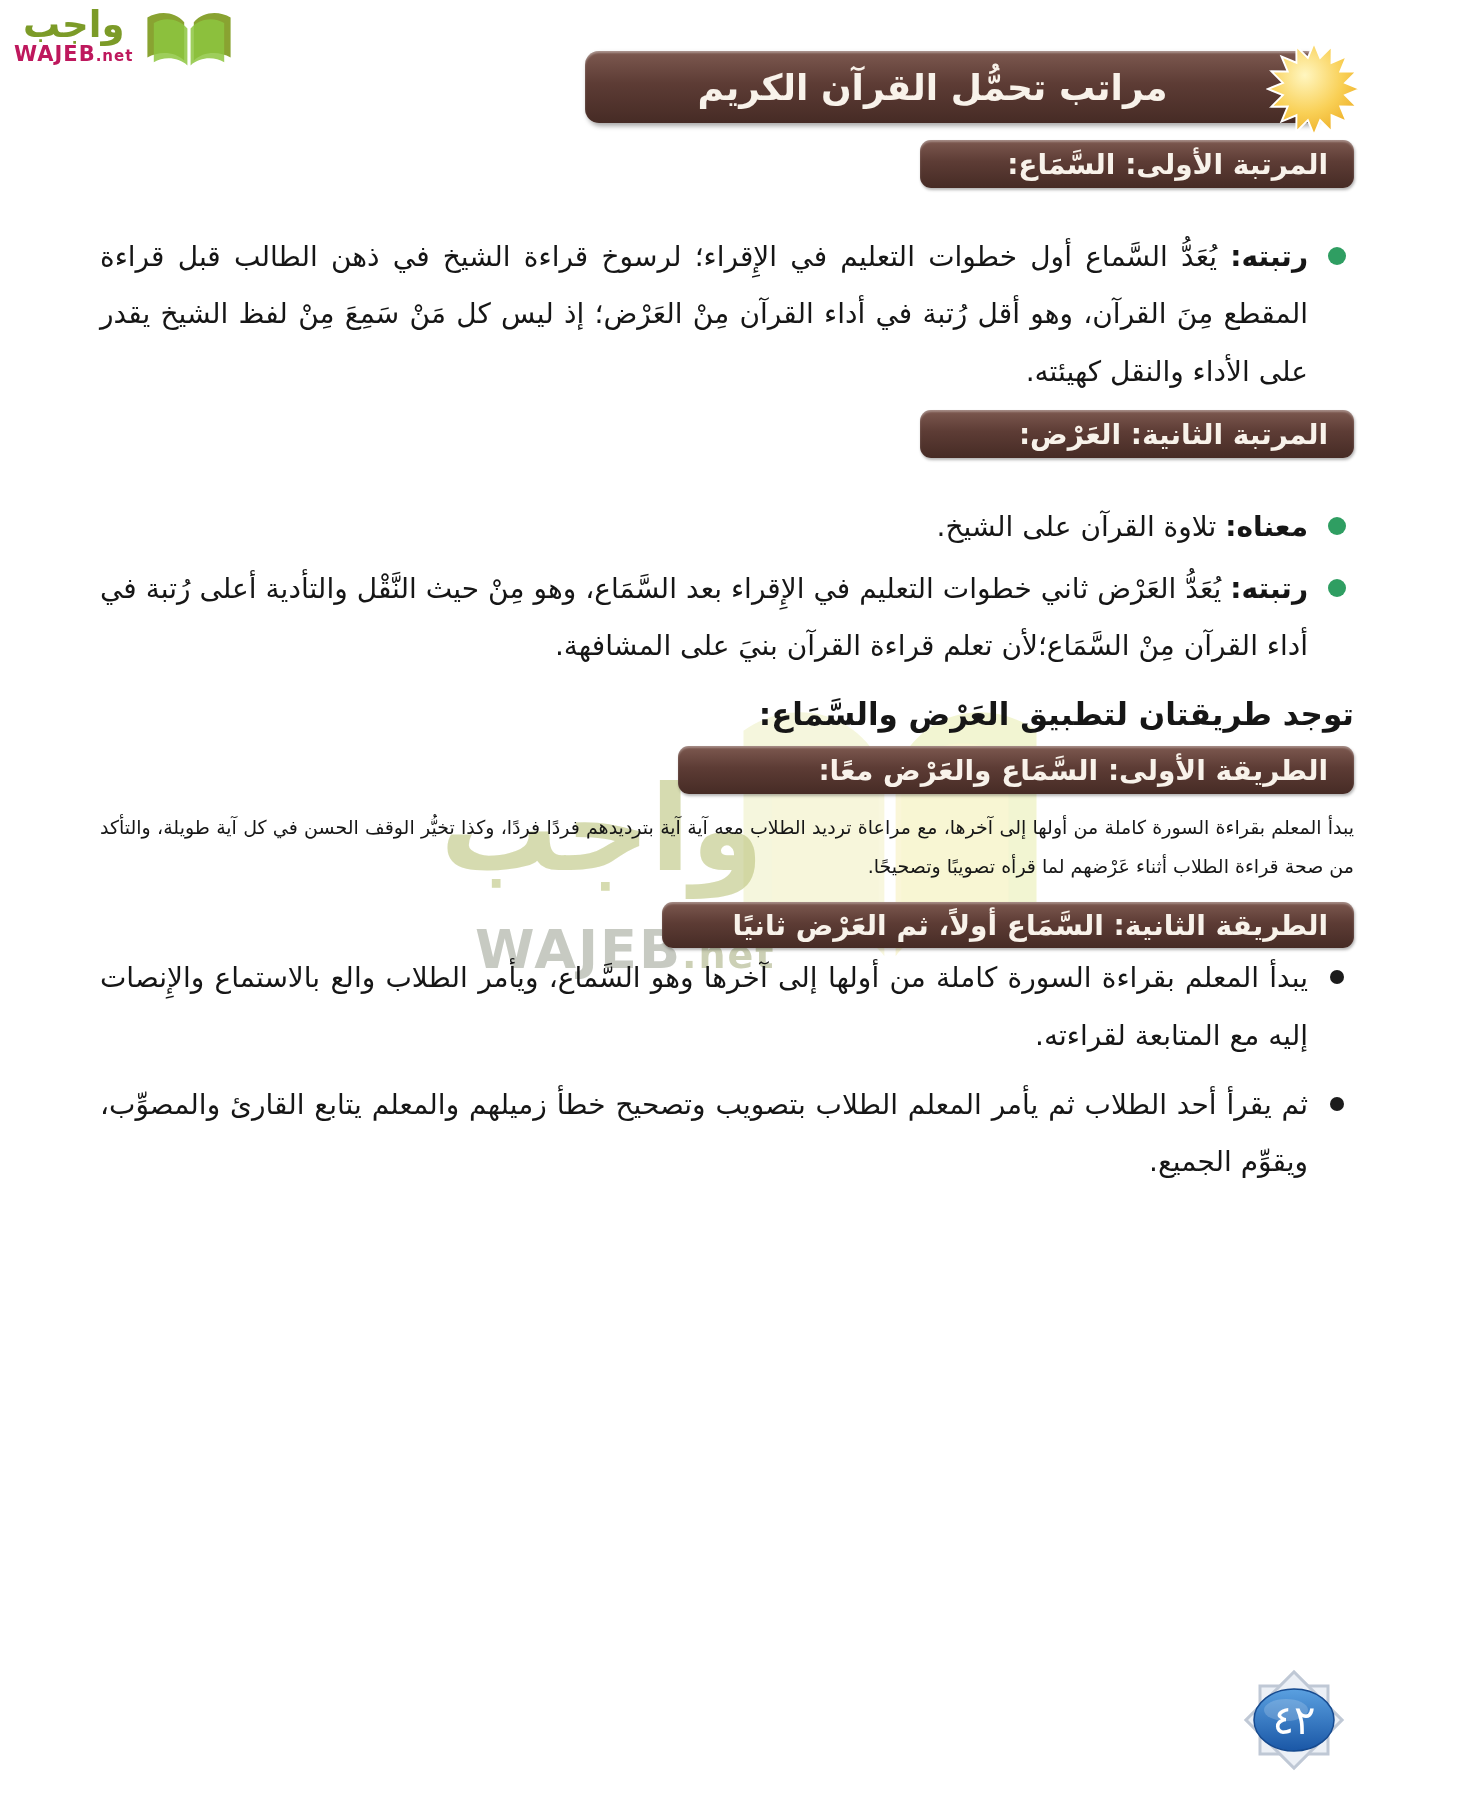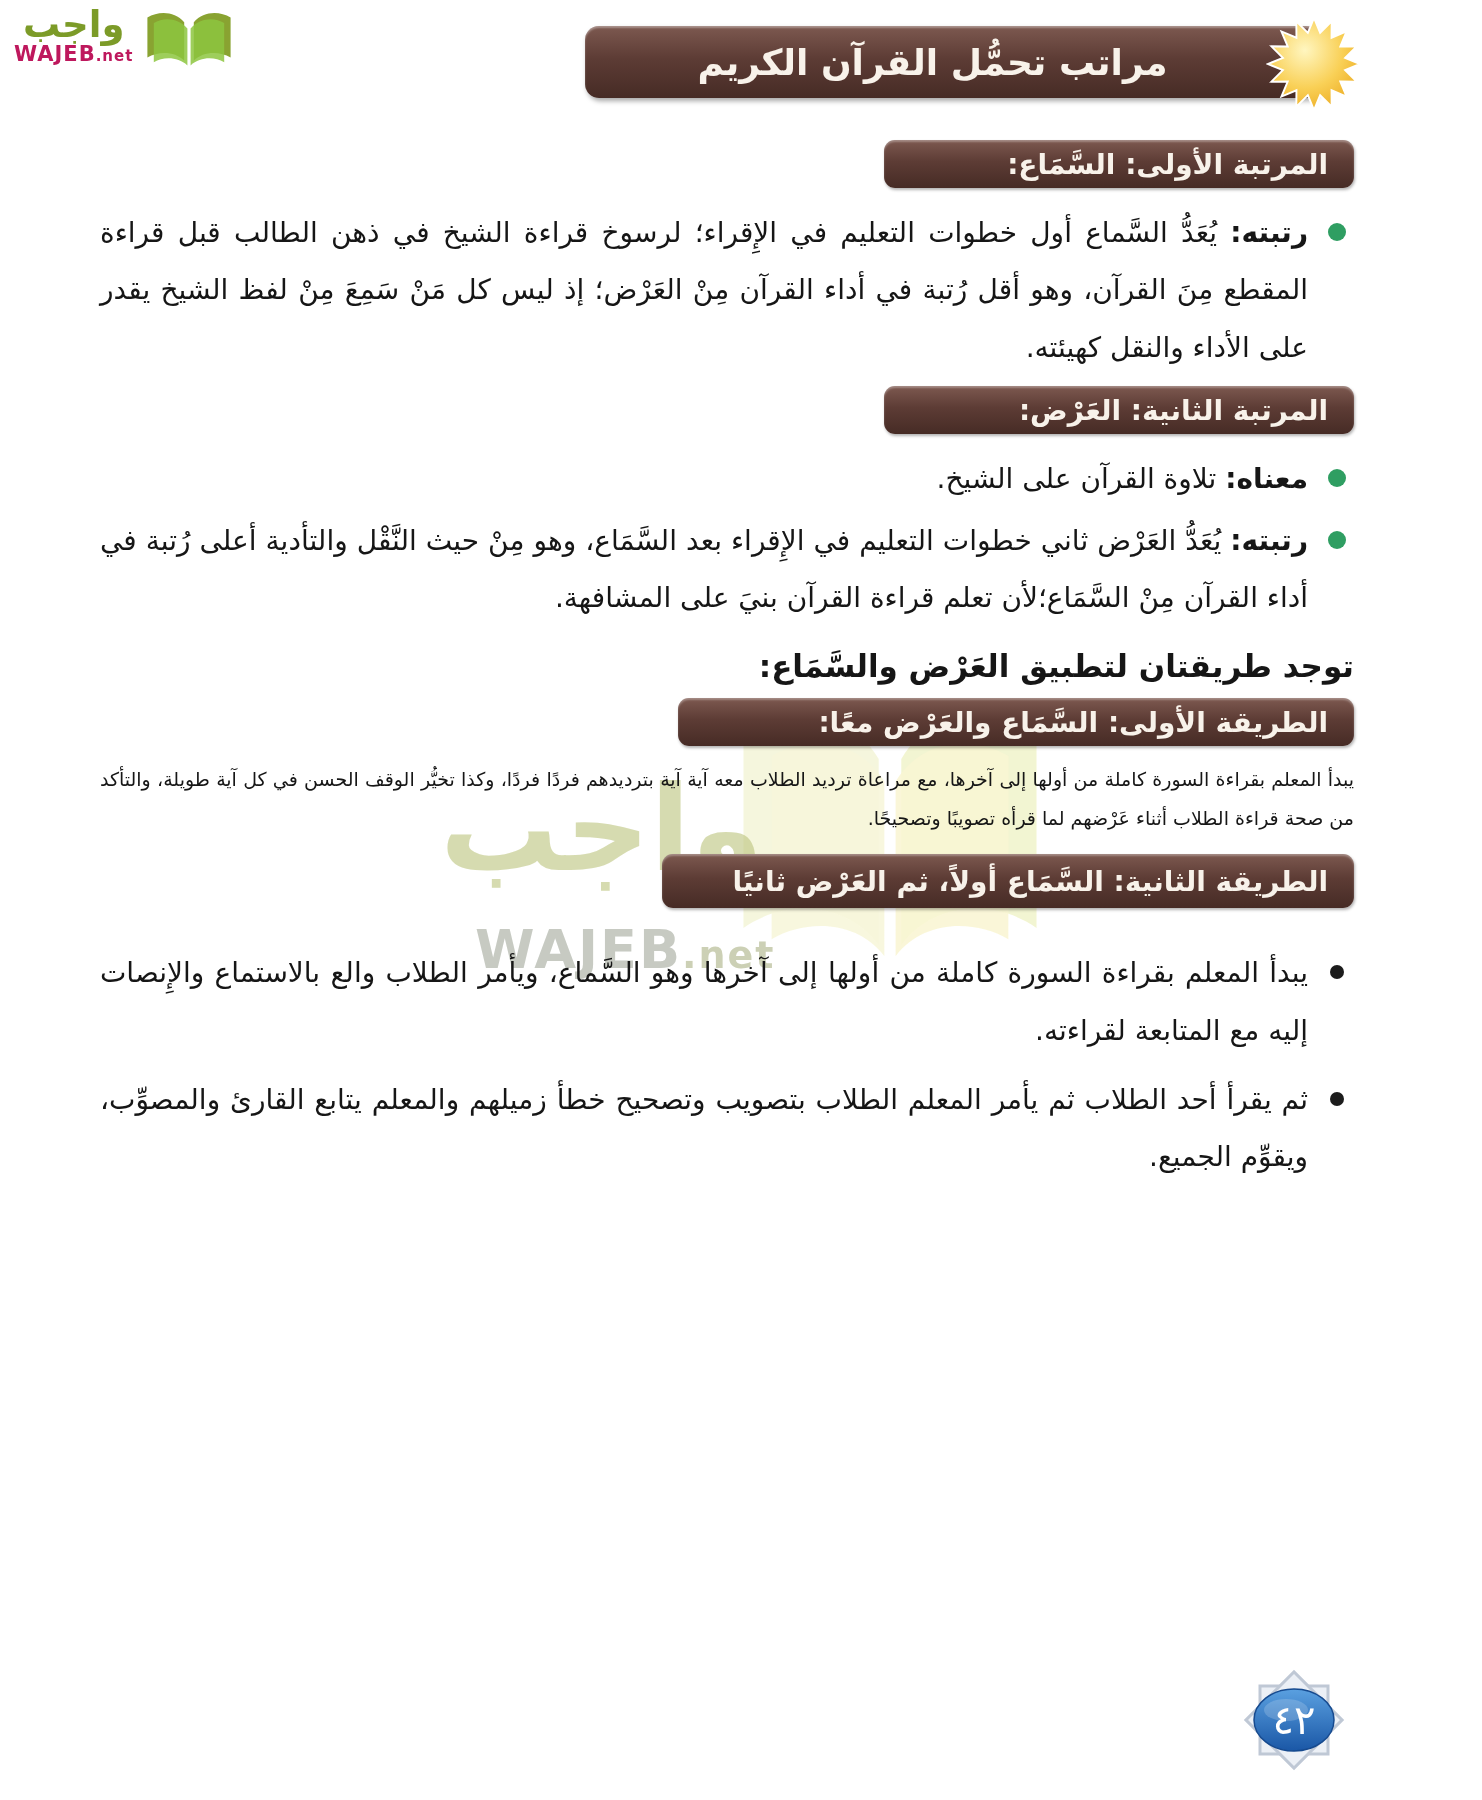--- a/index.html
+++ b/index.html
@@ -14,38 +14,38 @@
   .logo-latin .tld { font-size:15px; }
 
   
   .watermark { position:absolute; left:420px; top:680px; width:660px; height:330px; z-index:0; pointer-events:none; }
   .wm-book { position:absolute; right:20px; top:0; opacity:0.55; }
   .wm-arabic { position:absolute; left:20px; top:90px; font-size:118px; font-weight:bold; color:#bcc47d; opacity:0.6; line-height:1; }
   .wm-latin { position:absolute; left:55px; top:238px; font-size:54px; font-weight:bold; color:#9aa092; opacity:0.55; letter-spacing:2px; }
   .wm-latin .tld { font-size:38px; color:#a3ab7a; }
 
   
-  .title-banner { position:absolute; top:26px; right:162px; width:735px; height:72px;
+  .title-banner { position:absolute; top:51px; right:162px; width:735px; height:72px;
      background:linear-gradient(180deg,#7d5950 0%, #5d3c35 45%, #462b25 100%);
      border-radius:14px; box-shadow:2px 3px 5px rgba(0,0,0,0.35), inset 0 2px 2px rgba(255,255,255,0.35);
      display:flex; align-items:center; justify-content:center; z-index:2; }
   .title-banner .title-text { color:#f8f2ea; font-size:36px; font-weight:bold; padding-left:30px; padding-right:70px; }
   .starburst { position:absolute; right:-42px; top:-10px; width:96px; height:96px; }
 
   
   .content { position:absolute; top:140px; right:128px; left:100px; direction:rtl; z-index:1; color:#161616; }
 
   .banner { height:48px; border-radius:11px;
      background:linear-gradient(180deg,#7d5950 0%, #5d3c35 45%, #462b25 100%);
      box-shadow:1px 2px 3px rgba(0,0,0,0.3), inset 0 2px 2px rgba(255,255,255,0.3);
      display:flex; align-items:center; color:#f8f2ea; font-weight:bold; font-size:28px;
      padding:0 26px; }
-  .banner.rank { width:470px; margin-bottom:16px; }
+  .banner.rank { width:434px; margin-bottom:40px; }
   .banner.method1 { width:676px; margin-bottom:14px; }
-  .banner.method2 { width:692px; height:54px; margin-bottom:36px; }
+  .banner.method2 { width:692px; height:46px; margin-bottom:1px; }
 
   ul.bullets { list-style:none; margin-bottom:10px; }
   ul.bullets li { position:relative; padding-right:46px; font-size:28px; line-height:2.05; text-align:justify; margin-bottom:4px; }
   ul.bullets.green li::before { content:""; position:absolute; right:8px; top:19px; width:18px; height:18px; border-radius:50%; background:#2f9e62; }
   ul.bullets.black li { margin-bottom:12px; }
   ul.bullets.black li::before { content:""; position:absolute; right:10px; top:21px; width:14px; height:14px; border-radius:50%; background:#1c1c1c; }
   ul.bullets b { font-weight:bold; }
 
   .intro-heading { font-size:31px; font-weight:bold; text-align:right; margin:22px 0 14px 0; }
   .para { font-size:19px; line-height:2.05; text-align:justify; margin-bottom:16px; }

